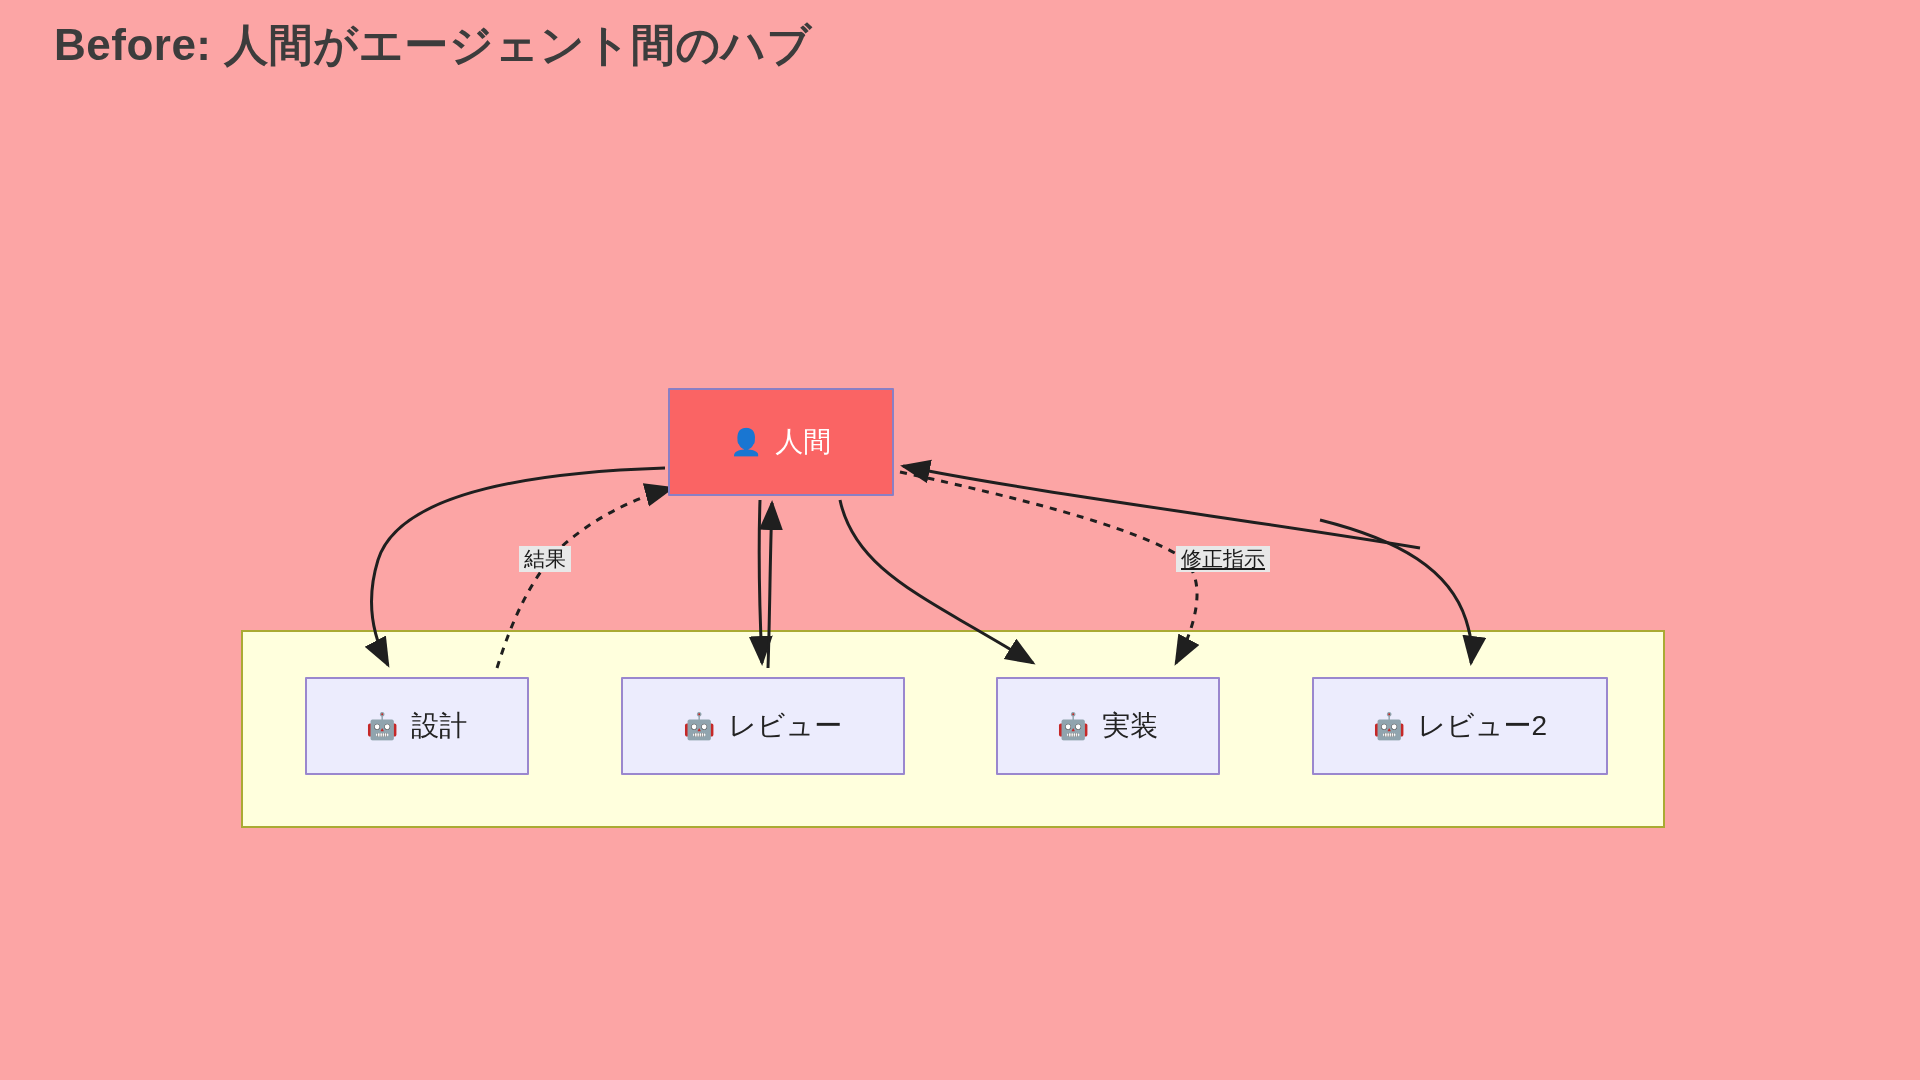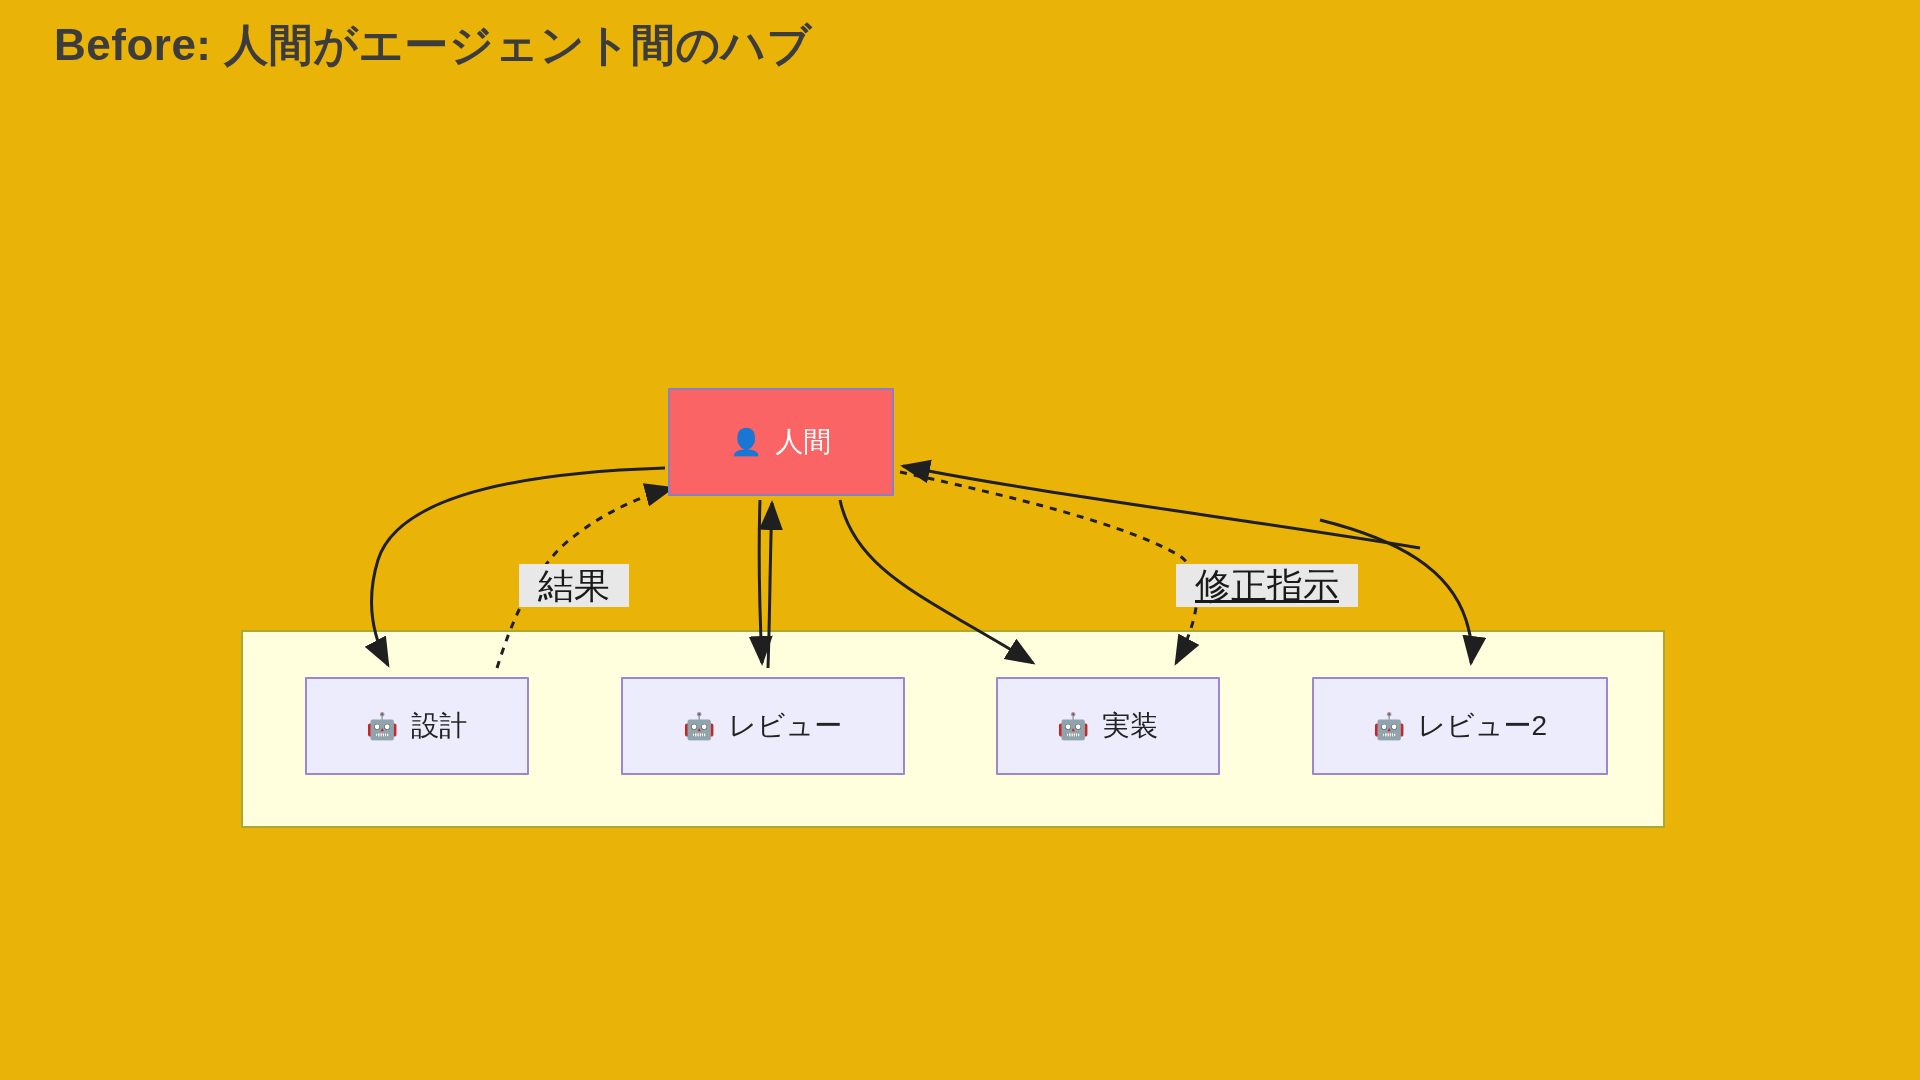--- a/index.html
+++ b/index.html
@@ -9,21 +9,21 @@
     width: 1920px;
     height: 1080px;
     background: #ffffff;
     font-family: "Liberation Sans", "DejaVu Sans", sans-serif;
     overflow: hidden;
   }
   #stage {
     position: relative;
     width: 1920px;
     height: 1080px;
-    background: #eab308;
+    background: #fca5a5;
   }
   #page-title {
     position: absolute;
     left: 54px;
     top: 16px;
     font-size: 44px;
     font-weight: bold;
     color: #3c3c3c;
     letter-spacing: 0.5px;
     white-space: nowrap;
@@ -61,25 +61,24 @@
     display: inline-block;
   }
   .node-label {
     white-space: nowrap;
     line-height: 1;
   }
   .edge-label {
     position: absolute;
     background: #e8e8e8;
     color: #1a1a1a;
-    font-size: 36px;
+    font-size: 21px;
     line-height: 1.15;
-    padding: 1px 19px;
+    padding: 1px 5px;
     white-space: nowrap;
-    margin-top: 18px;
   }
   #subgraph-box {
     position: absolute;
     background: #ffffdd;
     border: 2px solid #aaaa33;
   }
 </style>
 </head>
 <body>
 

